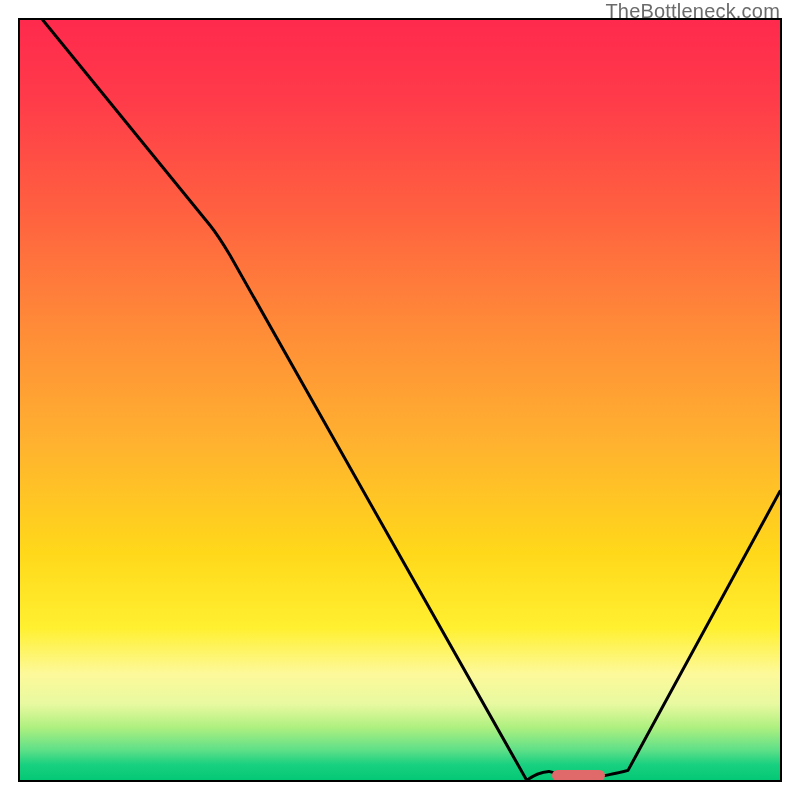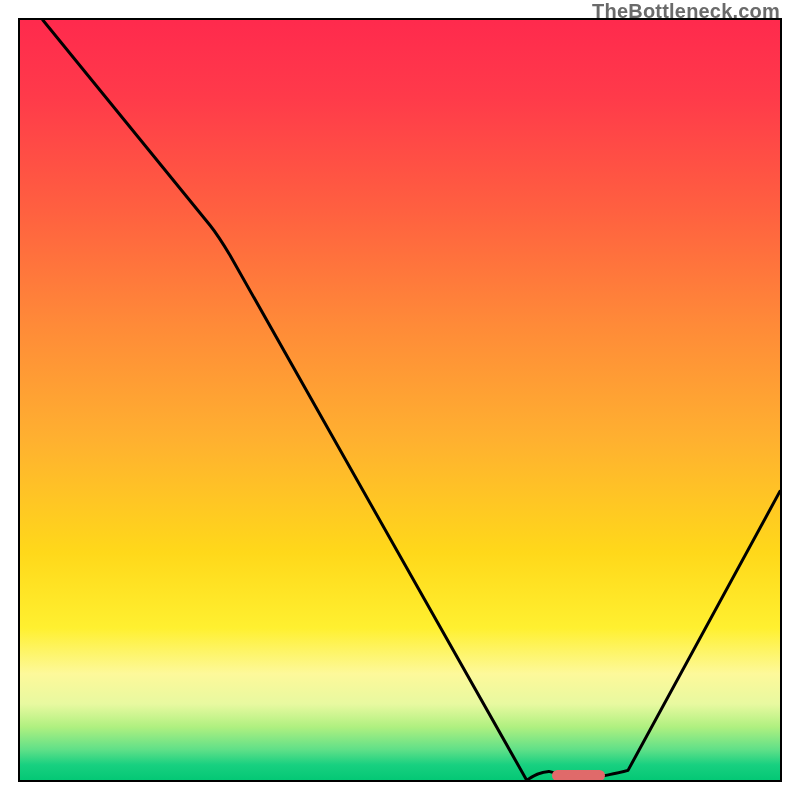--- a/index.html
+++ b/index.html
@@ -48,21 +48,21 @@
   .marker {
     position: absolute;
     background: #e06a6a;
     border-radius: 6px;
   }
   .watermark {
     position: absolute;
     top: 0px;
     right: 20px;
     font-size: 20px;
-    font-weight: 700;
+    font-weight: 400;
     color: #6a6a6a;
     letter-spacing: 0.2px;
   }
 </style>
 </head>
 <body>
 
 <div class="watermark">TheBottleneck.com</div>
 
 <div class="frame">

